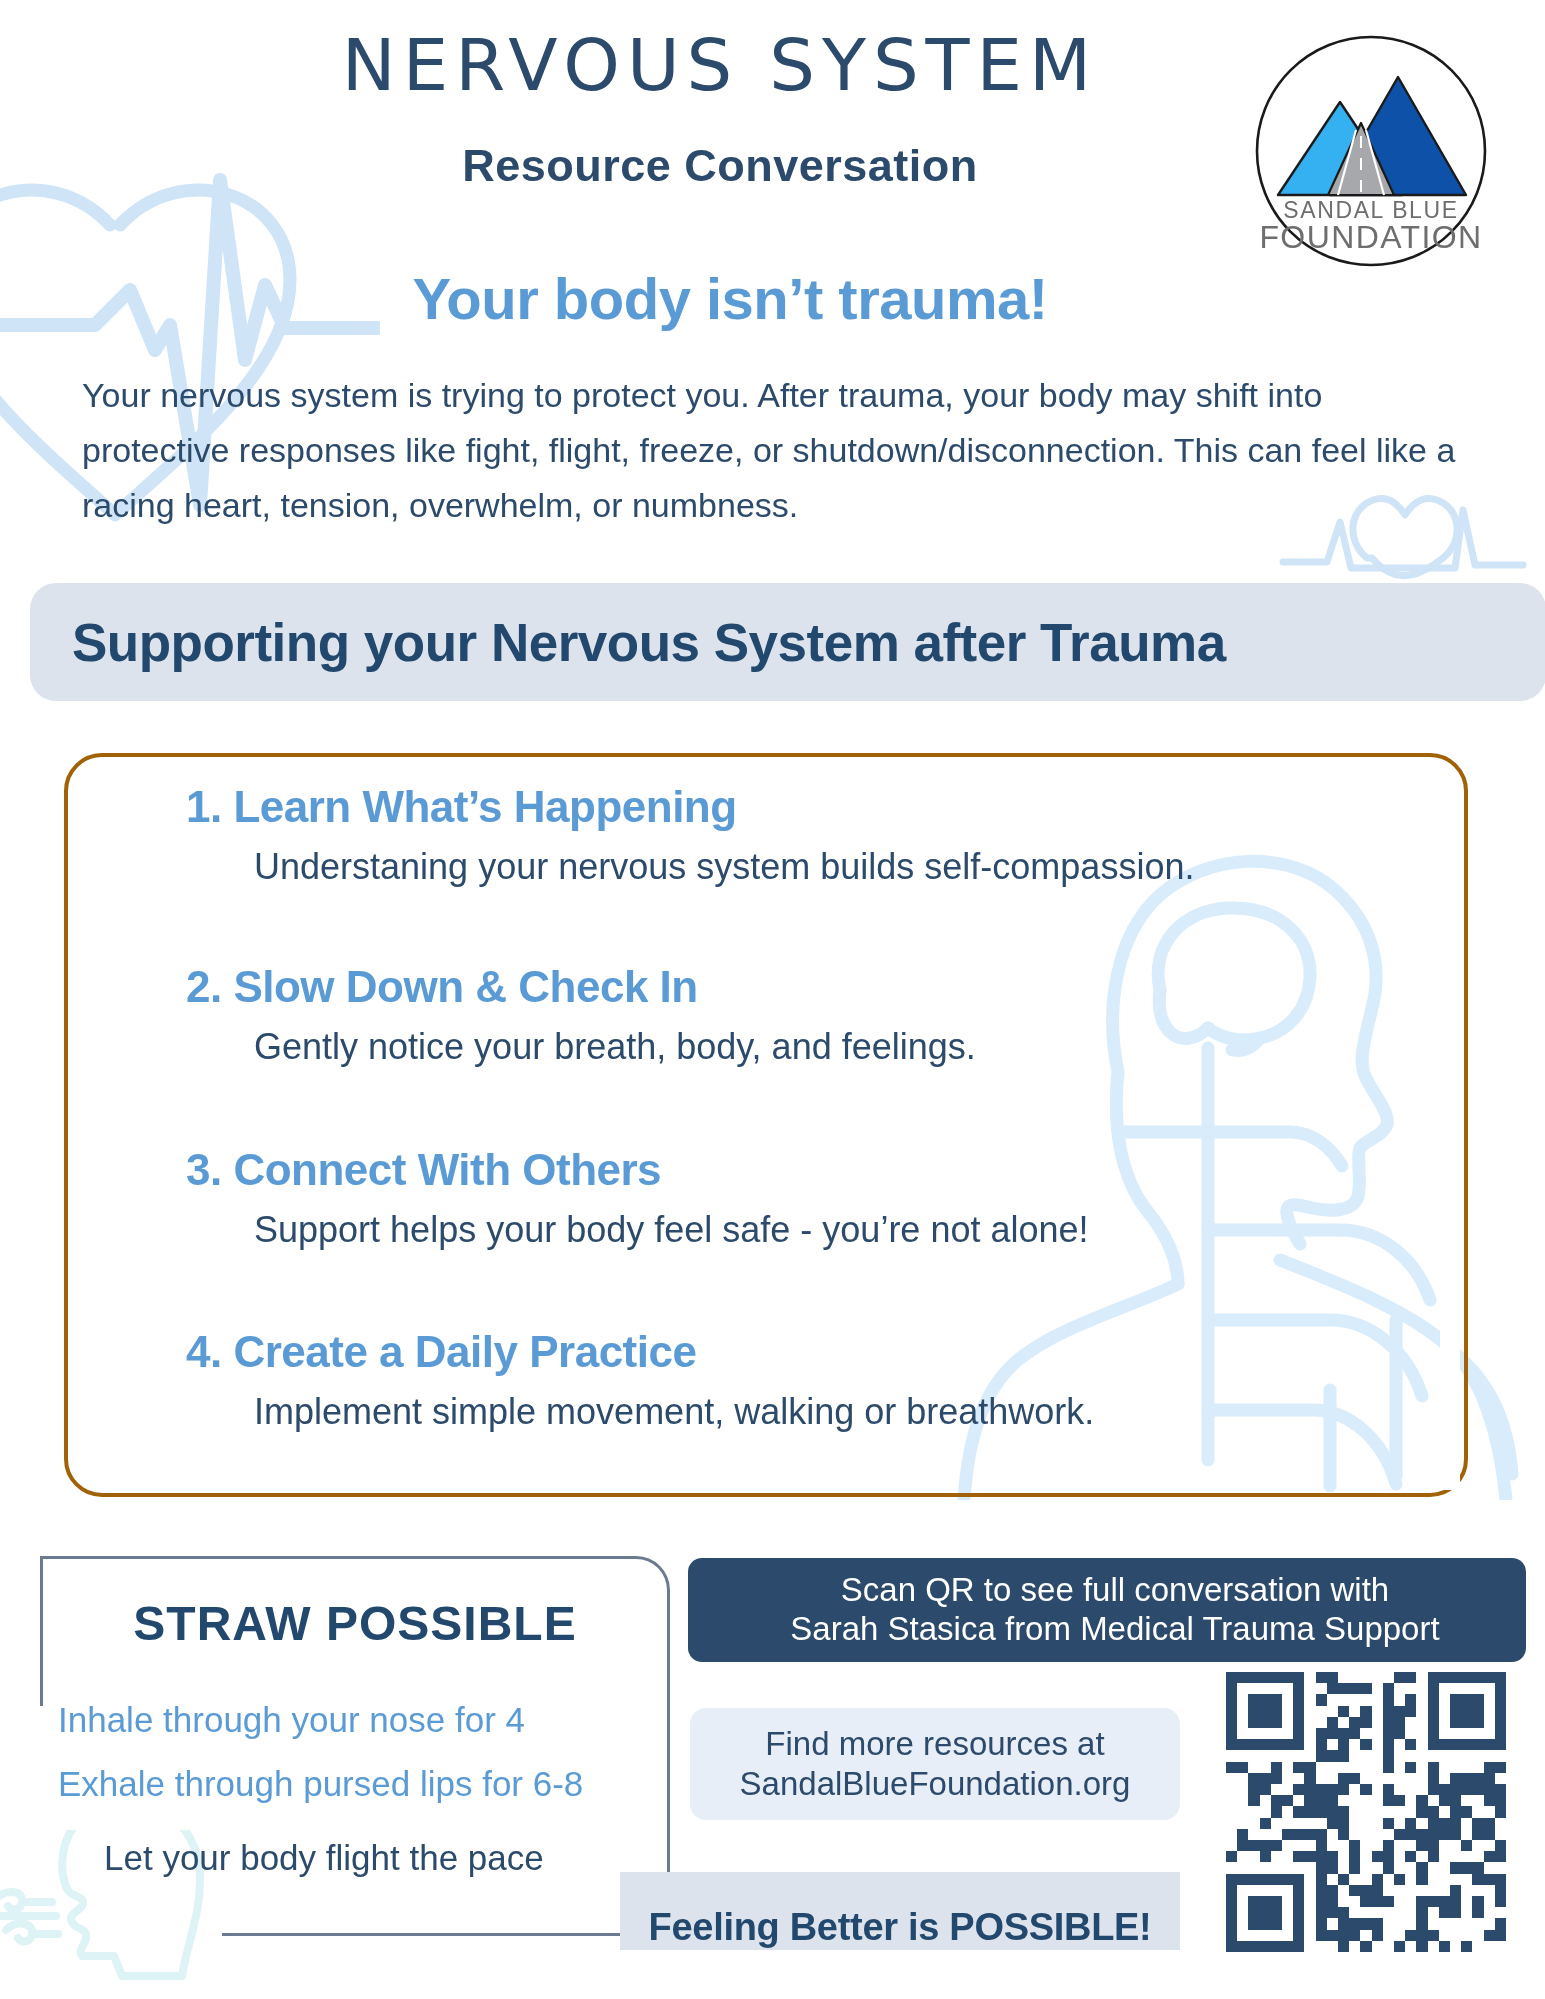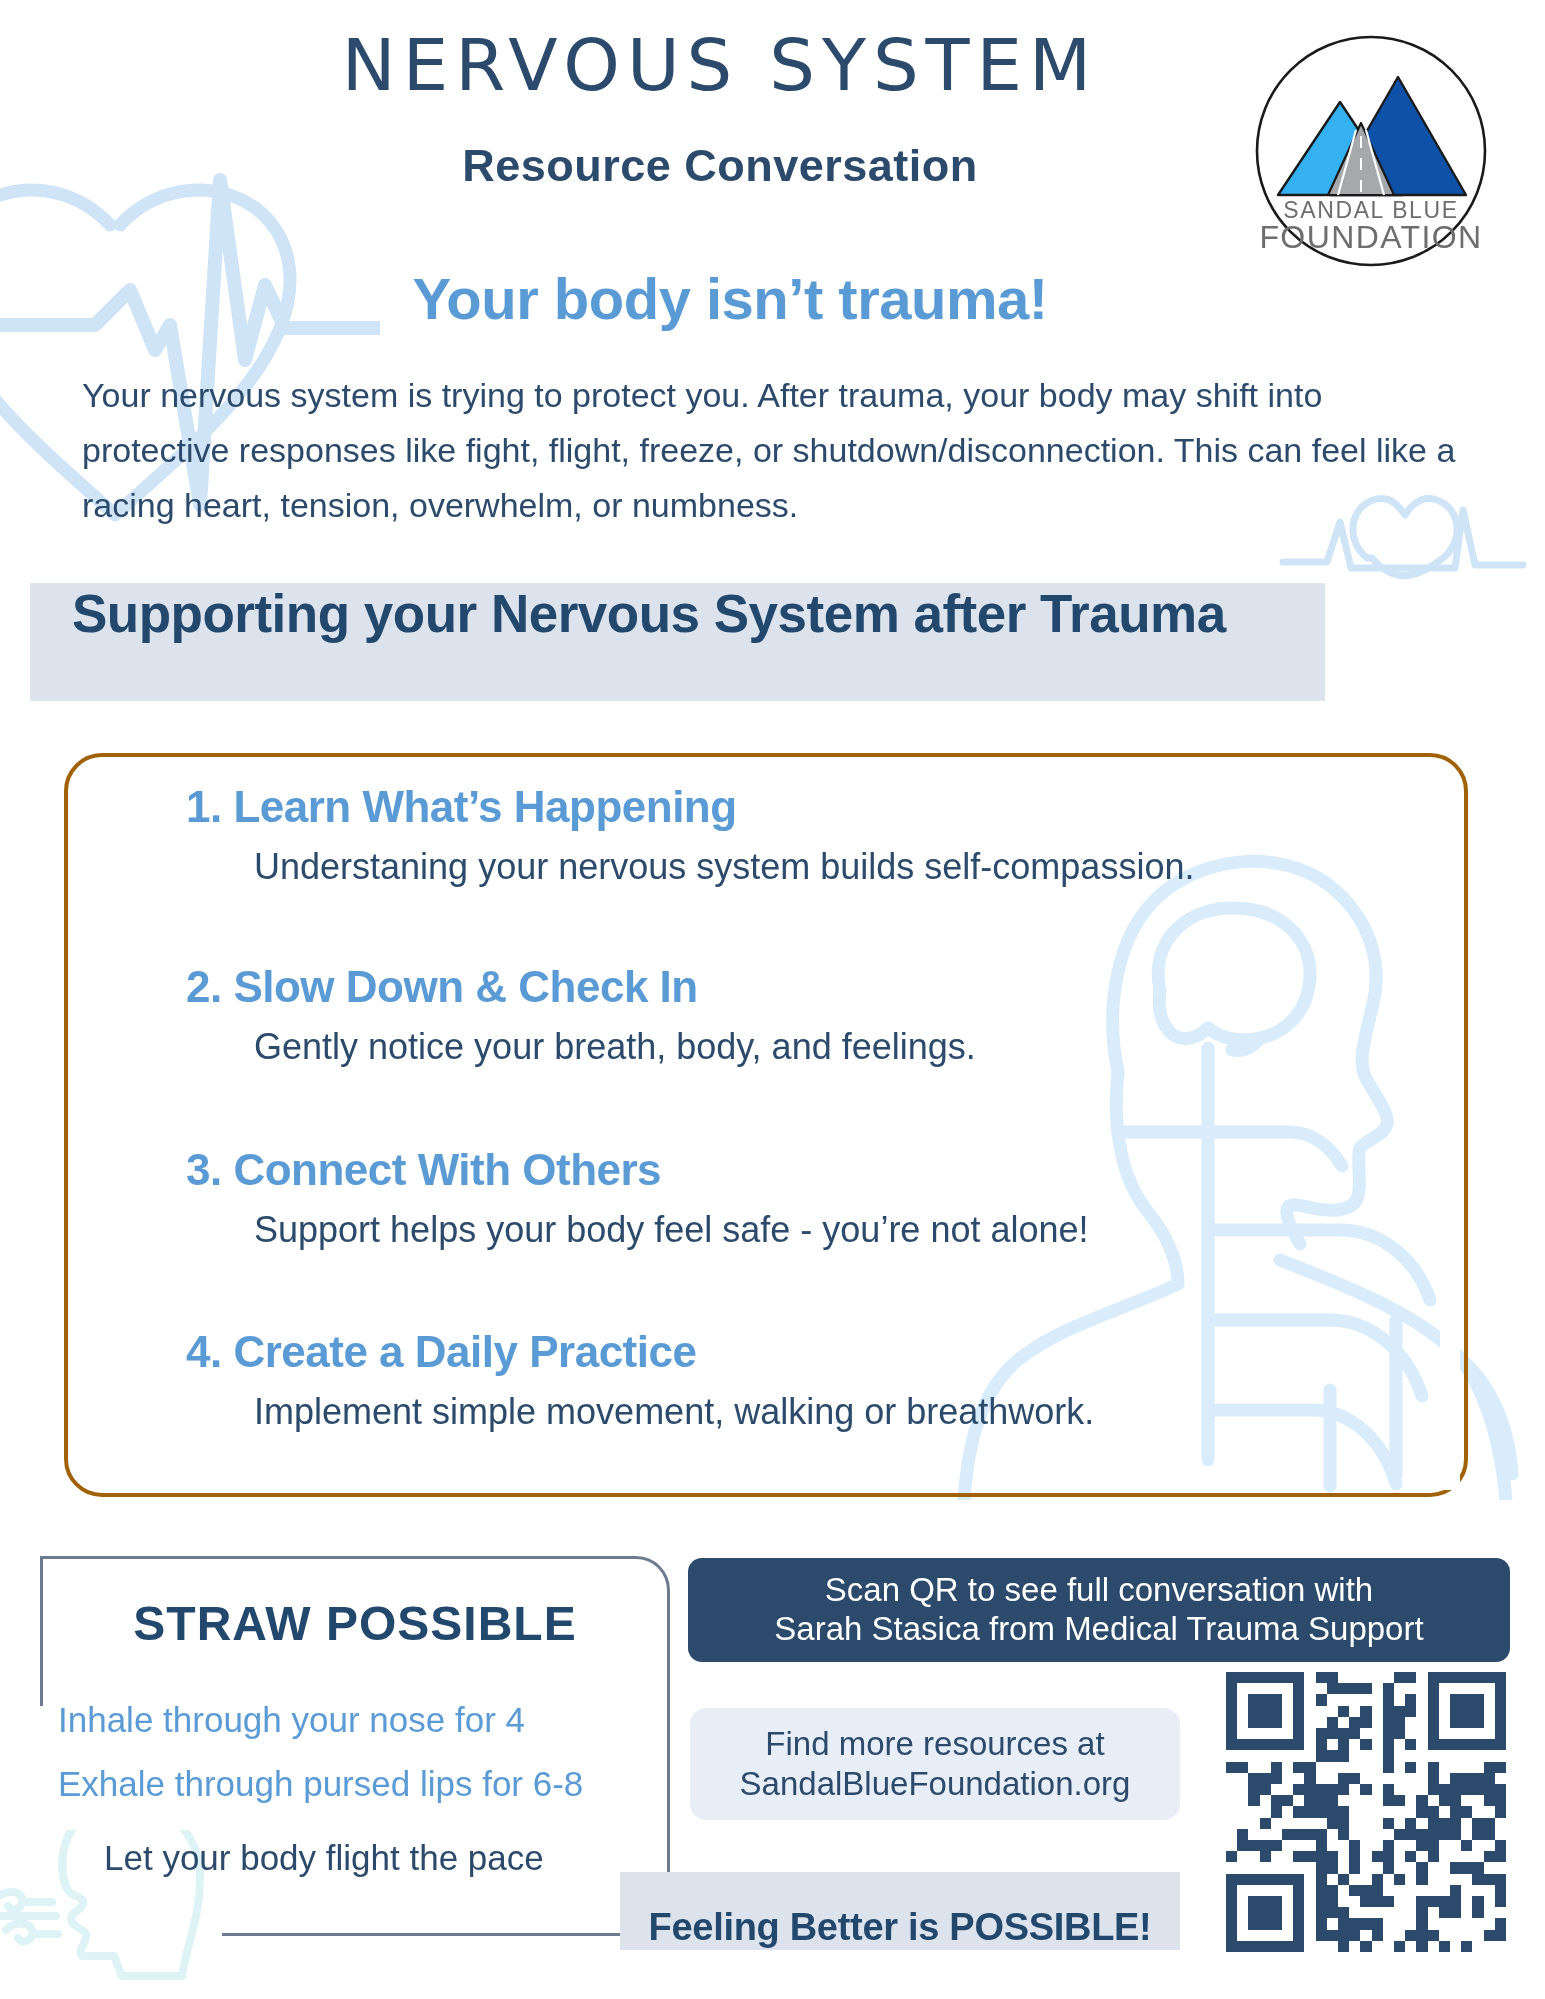--- a/index.html
+++ b/index.html
@@ -46,23 +46,23 @@
     letter-spacing:-0.5px;
   }
   #intro-paragraph{
     position:absolute;left:82px;top:368px;width:1380px;
     font-size:34px;line-height:1.62;color:#2c4a6b;
     font-weight:400;
   }
 
   
   #section-banner{
-    position:absolute;left:30px;top:583px;width:1295px;height:118px;
-    background:#dde3ec;border-radius:1px;
-    display:flex;align-items:flex-start;
+    position:absolute;left:30px;top:583px;width:1516px;height:118px;
+    background:#dde3ec;border-radius:26px;
+    display:flex;align-items:center;
   }
   #section-banner-text{
     margin-left:42px;font-size:53px;font-weight:bold;color:#22486e;
     letter-spacing:-0.5px;
   }
 
   
   #steps-card{
     position:absolute;left:64px;top:753px;width:1404px;height:744px;
     border:4px solid #a16207;border-radius:38px;
@@ -117,21 +117,21 @@
   }
   #straw-line-3{
     position:absolute;left:104px;top:1838px;width:620px;
     font-size:35px;color:#2c4a6b;font-weight:400;white-space:nowrap;
   }
 
   
   #qr-callout{
     position:absolute;left:688px;top:1558px;width:822px;height:104px;
     background:#2c4a6b;border-radius:14px;
-    display:flex;flex-direction:column;align-items:center;justify-content:center;
+    display:flex;flex-direction:column;align-items:center;justify-content:center;padding-left:16px;
   }
   .qr-callout-line{
     color:#ffffff;font-size:33px;line-height:1.18;font-weight:400;white-space:nowrap;
   }
   #resources-box{
     position:absolute;left:690px;top:1708px;width:490px;height:112px;
     background:#e8eef7;border-radius:16px;
     display:flex;flex-direction:column;align-items:center;justify-content:center;
   }
   .resources-line{

